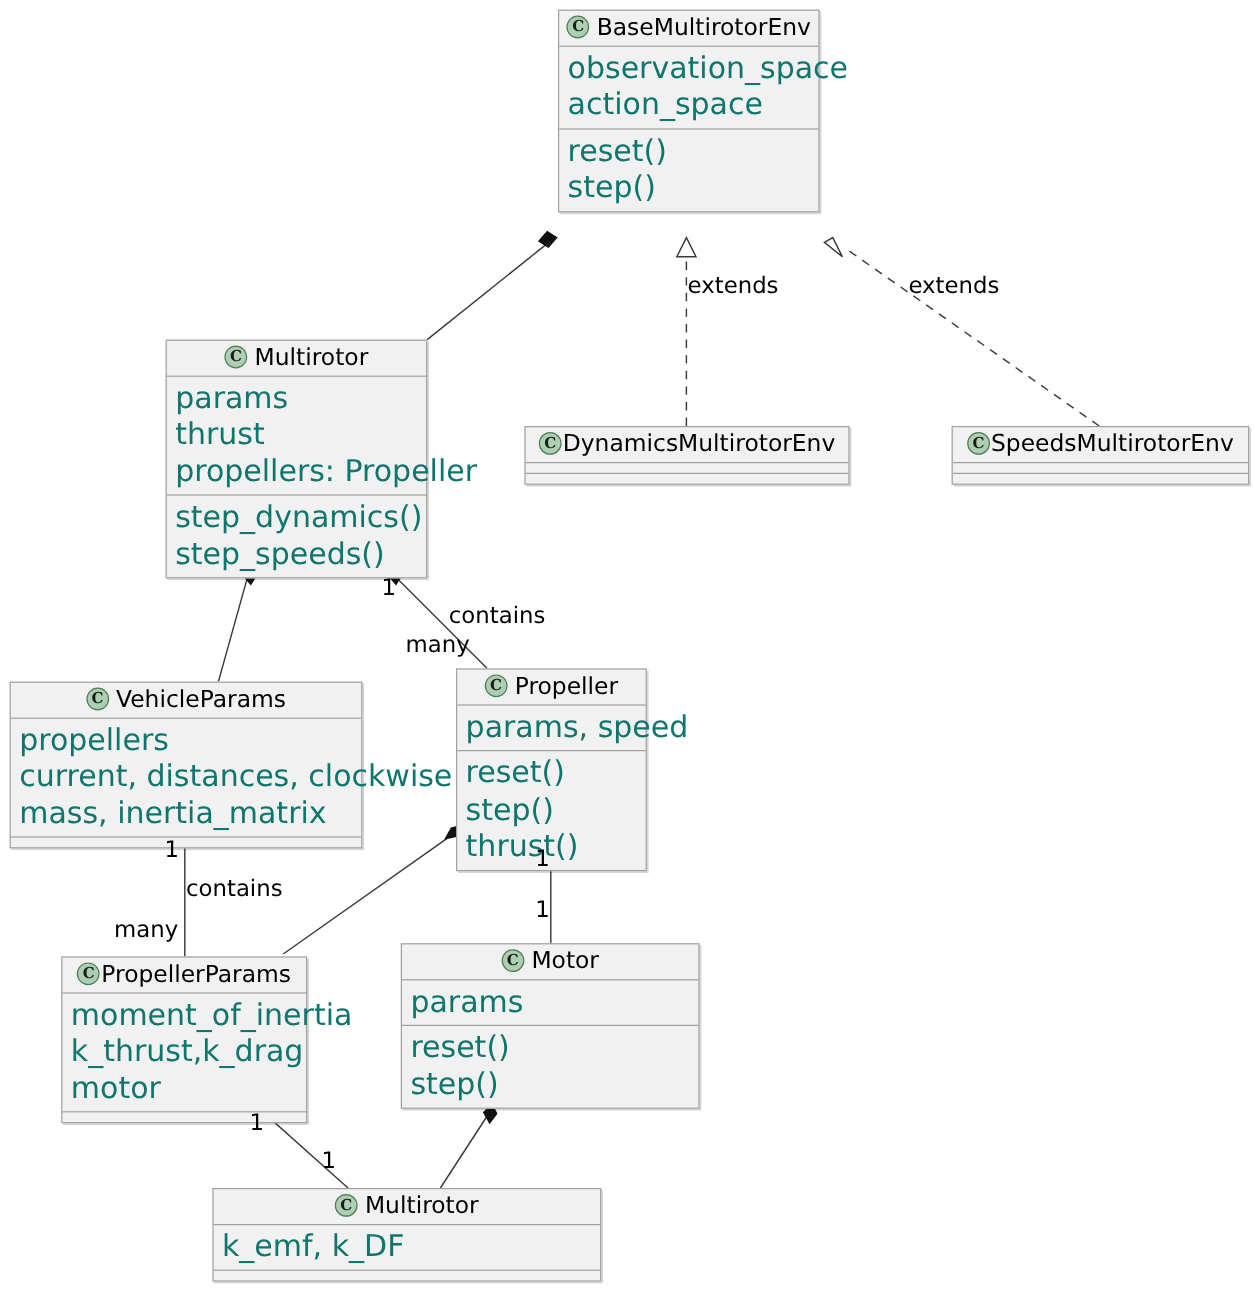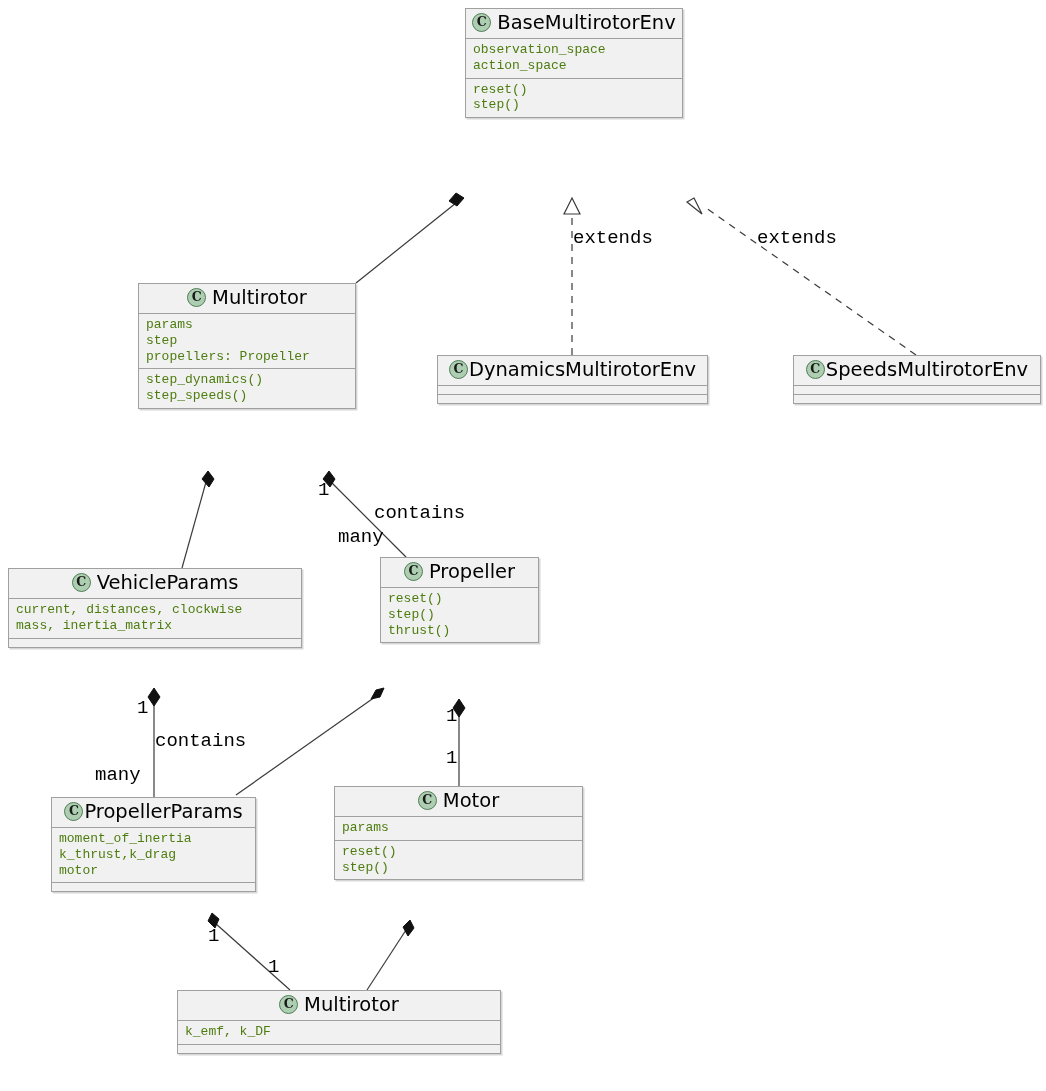--- a/index.html
+++ b/index.html
@@ -42,36 +42,34 @@
     font-weight:bold;
     line-height:15px;
     text-align:center;
     color:#1a1a1a;
     font-family:"DejaVu Serif","Liberation Serif",serif;
     flex:0 0 auto;
   }
   .compartment{
     border-top:1px solid #a0a0a0;
     padding:3px 7px 4px 7px;
-    font-size:13px;
+    font-size:25px;
     line-height:1.22;
-    color:#4d7c0f;
+    color:#0f766e;
     white-space:nowrap;
-    font-family:Liberation Mono, monospace;
   }
   .compartment.empty{padding:0;height:8px;}
   .compartment .row{display:block;}
 
   .elabel{
     position:absolute;
     font-size:19px;
     color:#000;
     white-space:nowrap;
     line-height:1;
-    font-family:Liberation Mono, monospace;
   }
 </style>
 </head>
 <body>
 
 <div id="canvas">
 
   <svg id="edges" viewBox="0 0 1046 1091">
 
     <g>
@@ -140,21 +138,21 @@
     </div>
   </div>
 
   <div class="node" style="left:138px;top:283px;width:218px;">
     <div class="title">
       <span class="cicon">C</span>
       <span>Multirotor</span>
     </div>
     <div class="compartment">
       <span class="row">params</span>
-      <span class="row">step</span>
+      <span class="row">thrust</span>
       <span class="row">propellers: Propeller</span>
     </div>
     <div class="compartment">
       <span class="row">step_dynamics()</span>
       <span class="row">step_speeds()</span>
     </div>
   </div>
 
   <div class="node" style="left:437px;top:355px;width:271px;">
     <div class="title tight">
@@ -173,30 +171,34 @@
     <div class="compartment empty"></div>
     <div class="compartment empty"></div>
   </div>
 
   <div class="node" style="left:8px;top:568px;width:294px;">
     <div class="title">
       <span class="cicon">C</span>
       <span>VehicleParams</span>
     </div>
     <div class="compartment">
+      <span class="row">propellers</span>
       <span class="row">current, distances, clockwise</span>
       <span class="row">mass, inertia_matrix</span>
     </div>
     <div class="compartment empty"></div>
   </div>
 
   <div class="node" style="left:380px;top:557px;width:159px;">
     <div class="title">
       <span class="cicon">C</span>
       <span>Propeller</span>
+    </div>
+    <div class="compartment">
+      <span class="row">params, speed</span>
     </div>
     <div class="compartment">
       <span class="row">reset()</span>
       <span class="row">step()</span>
       <span class="row">thrust()</span>
     </div>
   </div>
 
   <div class="node" style="left:51px;top:797px;width:205px;">
     <div class="title tight">

